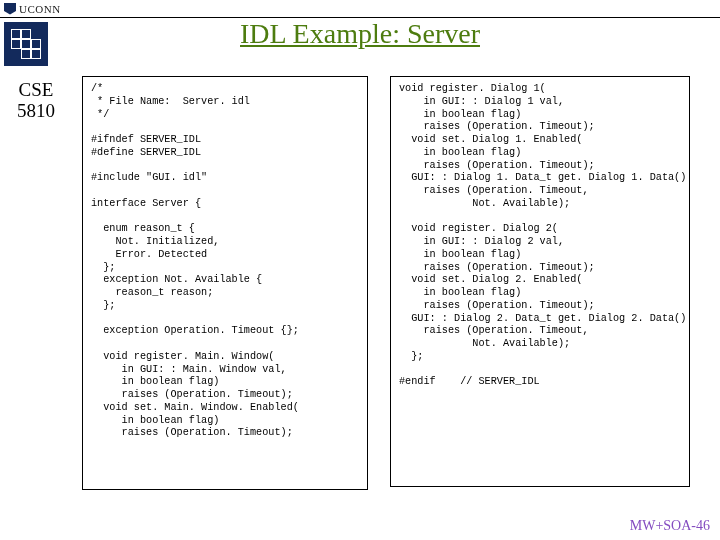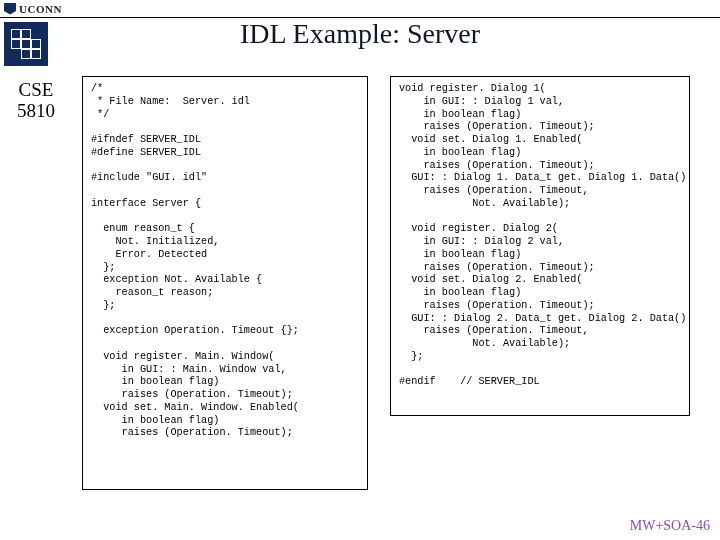--- a/index.html
+++ b/index.html
@@ -23,41 +23,42 @@
     gap: 3px;
     padding-left: 4px;
   }
   .shield {
     width: 12px; height: 12px;
     background: #132a5c;
     clip-path: polygon(0 0, 100% 0, 100% 70%, 50% 100%, 0 70%);
     display: flex; align-items: center; justify-content: center;
   }
   .shield-inner { color:#fff; font-size:7px; font-family: sans-serif; line-height:1; }
-  .uconn-text { font-family: "Times New Roman", serif; font-size: 11px; letter-spacing: 0.5px; color:#222;font-weight:bold; }
+  .uconn-text { font-family: "Times New Roman", serif; font-size: 11px; letter-spacing: 0.5px; color:#222; }
   .logo-block {
     position: absolute;
     left: 4px; top: 22px;
     width: 44px; height: 44px;
     background: #132a5c;
     display:flex; align-items:center; justify-content:center;
   }
   .logo-pattern {
     width: 30px; height: 30px;
     position: relative;
   }
   .logo-pattern .sq {
     position:absolute; width:10px; height:10px; border:1px solid #fff;
   }
   .title {
     position: absolute;
     top: 18px; left: 0; right: 0;
     text-align: center;
     font-size: 28px;
-    color: #0f172a;
+    color: #4d7c0f;
+    text-decoration: underline;
   }
   .course {
     position: absolute;
     left: 6px; top: 80px;
     width: 60px;
     text-align: center;
     font-size: 19px;
     font-family: "Times New Roman", serif;
     line-height: 1.1;
   }
@@ -65,21 +66,21 @@
     position: absolute;
     border: 1.5px solid #000;
     background: #fff;
   }
   .panel-left {
     left: 82px; top: 76px;
     width: 286px; height: 414px;
   }
   .panel-right {
     left: 390px; top: 76px;
-    width: 300px; height: 340px;
+    width: 300px; height: 411px;
   }
   .code {
     font-family: "Courier New", monospace;
     font-size: 10.2px;
     line-height: 1.25;
     white-space: pre;
     padding: 6px 8px;
     color: #000;
   }
   .footer {

